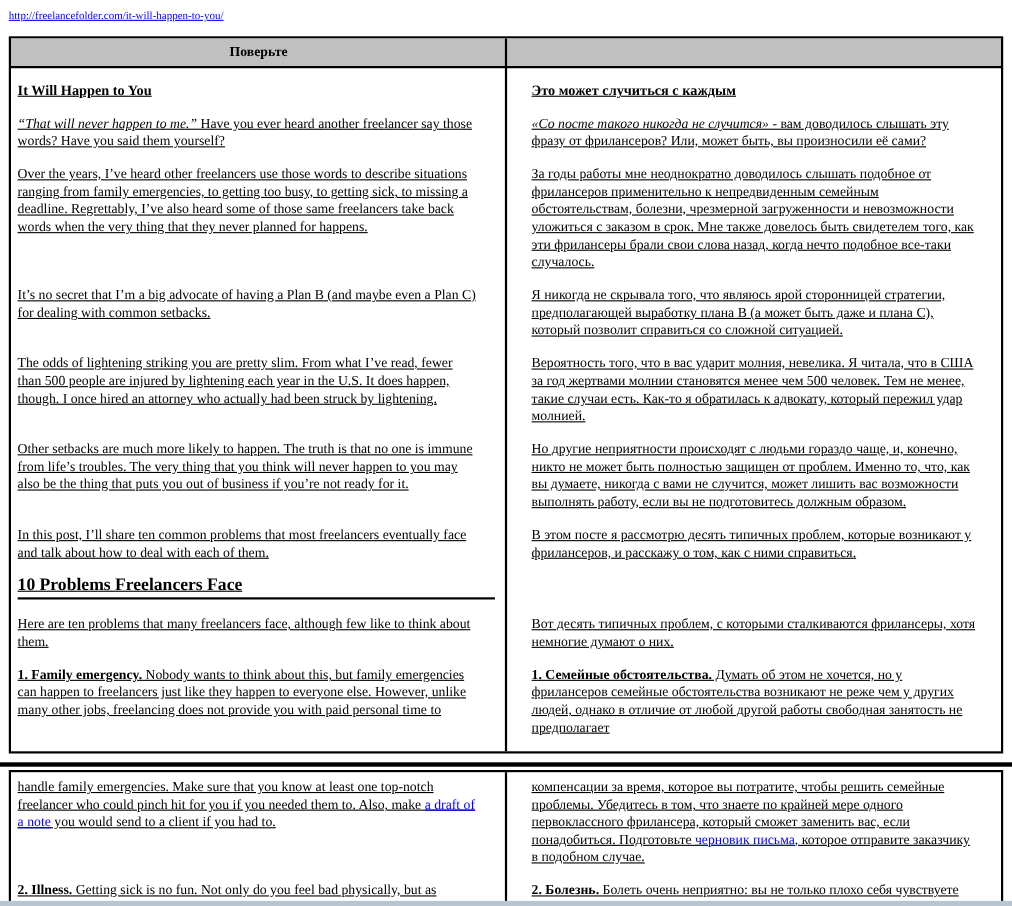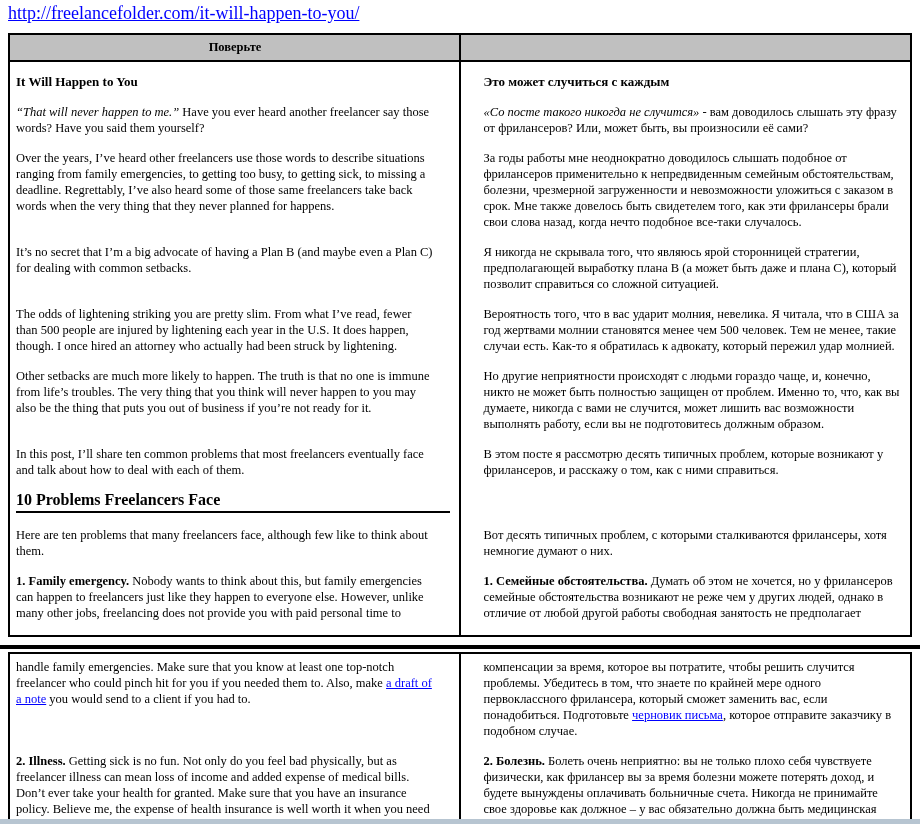--- a/index.html
+++ b/index.html
@@ -4,31 +4,31 @@
 <style>
   html,body { margin:0; padding:0; }
   body {
     width:920px; height:824px;
     background:#ffffff;
     font-family:"Liberation Serif","DejaVu Serif",serif;
     font-size:12.5px; line-height:16px; color:#000;
     position:relative; overflow:hidden;
   }
   .page-inner { padding:5px 8px 0 8px; }
-  a.url { color:#0000ff; text-decoration:underline; font-size:18px; }
+  a.url { color:#0000ff; text-decoration:underline; font-size:10px; }
   .ttable { border:2px solid #000; position:relative; margin-top:10px; background:#fff; }
   .vdiv { position:absolute; top:0; bottom:0; left:calc(50% - 1px); width:2px; background:#000; }
   .thead { display:flex; background:#c0c0c0; border-bottom:2px solid #000; }
   .thead > div { width:50%; text-align:center; font-weight:bold; padding:4px 0 5px 0; font-size:12.5px; }
   .tbody { }
   .tbody1 { padding-top:12px; }
   .tbody2 { padding-top:5px; }
   .row { display:flex; align-items:stretch; }
-  .cell { width:50%; box-sizing:border-box; padding:0 10px 14px 6px; }
-  .cell-ru { padding-left:9px; padding-right:7px;margin-left:29px; }
+  .cell { width:50%; box-sizing:border-box; padding:0 10px 14px 6px;text-decoration:underline; }
+  .cell-ru { padding-left:9px; padding-right:23px;margin-left:29px; }
   .para { margin:0; }
   .title { font-weight:bold; font-size:13px; }
   .section { font-weight:bold; font-size:16px; border-bottom:2px solid #000; padding-bottom:3px; }
   em { font-style:italic; }
   strong { font-weight:bold; }
   .ilink { color:#0000ff; text-decoration:underline; }
   .pagebreak { height:4px; background:#000; width:920px; margin:8px 0 3px -8px; }
   .bottom-strip { position:absolute; left:0; bottom:0; width:920px; height:5px; background:#b7c5d1; }
 </style>
 </head>
@@ -127,21 +127,21 @@
   <div class="pagebreak"></div>
 
   <div class="ttable" style="margin-top:0;">
     <div class="vdiv"></div>
     <div class="tbody tbody2" id="tbody1">
         <div class="row">
           <div class="cell cell-en">
             <p class="para "><span>handle family emergencies. Make sure that you know at least one top-notch freelancer who could pinch hit for you if you needed them to. Also, make </span><a href="#" class="ilink">a draft of a note</a><span> you would send to a client if you had to.</span></p>
           </div>
           <div class="cell cell-ru">
-            <p class="para "><span>компенсации за время, которое вы потратите, чтобы решить случится проблемы. Убедитесь в том, что знаете по крайней мере одного первоклассного фрилансера, который сможет заменить вас, если понадобиться. Подготовьте </span><a href="#" class="ilink">черновик письма</a><span>, которое отправите заказчику в подобном случае.</span></p>
+            <p class="para "><span>компенсации за время, которое вы потратите, чтобы решить семейные проблемы. Убедитесь в том, что знаете по крайней мере одного первоклассного фрилансера, который сможет заменить вас, если понадобиться. Подготовьте </span><a href="#" class="ilink">черновик письма</a><span>, которое отправите заказчику в подобном случае.</span></p>
           </div>
         </div>
         <div class="row">
           <div class="cell cell-en">
             <p class="para "><strong>2. Illness.</strong><span> Getting sick is no fun. Not only do you feel bad physically, but as freelancer illness can mean loss of income and added expense of medical bills. Don’t ever take your health for granted. Make sure that you have an insurance policy. Believe me, the expense of health insurance is well worth it when you need to use it. There are also some other </span><a href="#" class="ilink">practical steps</a><span> that you can take when you are sick.</span></p>
           </div>
           <div class="cell cell-ru">
             <p class="para "><strong>2. Болезнь.</strong><span> Болеть очень неприятно: вы не только плохо себя чувствуете физически, как фрилансер вы за время болезни можете потерять доход, и будете вынуждены оплачивать больничные счета. Никогда не принимайте свое здоровье как должное – у вас обязательно должна быть медицинская страховка. Поверьте, её стоимость с лихвой окупится, когда вам понадобится медицинская помощь. Есть также целый рад других </span><a href="#" class="ilink">шагов</a><span>, которые вы можете предпринять, если заболеете.</span></p>
           </div>
         </div>

